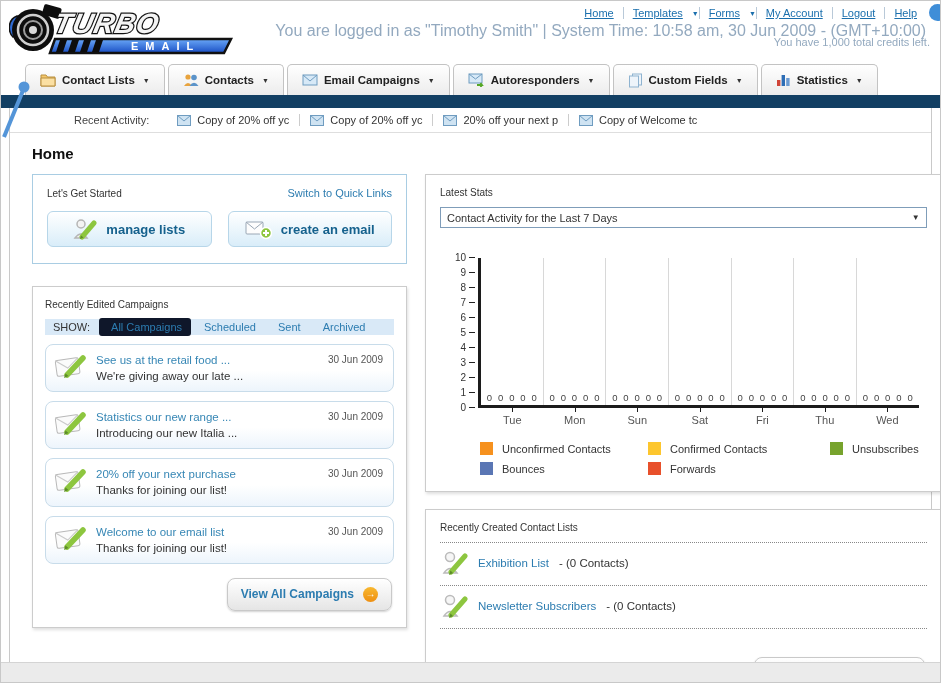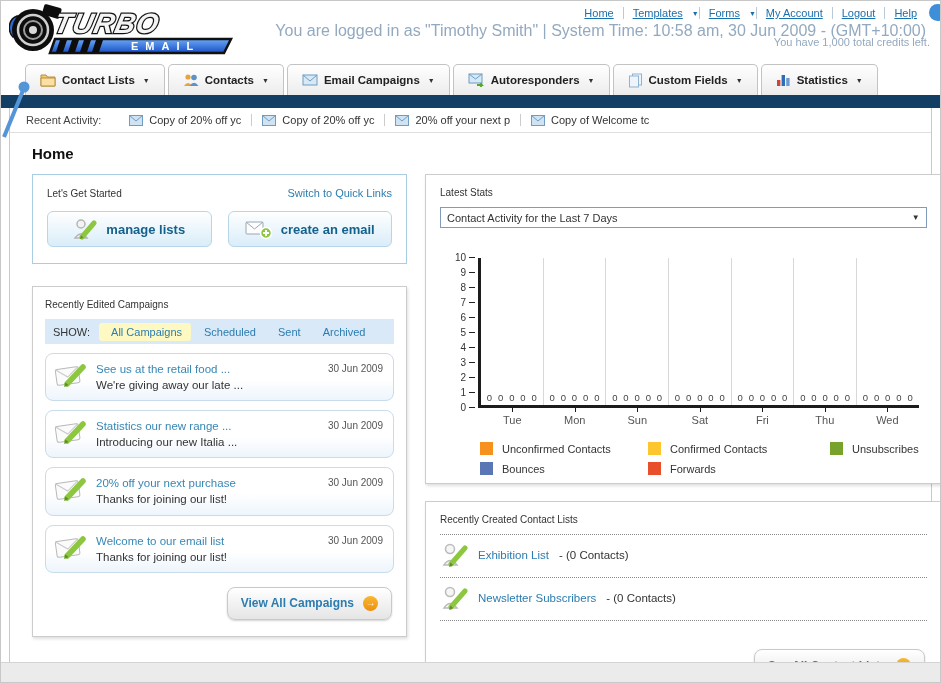--- a/index.html
+++ b/index.html
@@ -37,21 +37,21 @@
 
   
   .main {
     position:absolute; top:107px; left:8px; right:8px; height:555px;
     background:#fff; border:1px solid #c9c9c9; border-top:none;
   }
   .recent-activity {
     height:25px; border-bottom:1px solid #dedede; display:flex; align-items:center;
     font-size:11px; color:#444; padding-left:16px;
   }
-  .ra-label { margin-right:18px; }
+  .ra-label { margin-right:18px;margin-left:48px; }
   .ra-item { display:flex; align-items:center; gap:6px; padding:0 10px; color:#333; cursor:pointer; border-left:1px solid #ccc; }
   .ra-item:first-of-type { border-left:none; }
   .content { padding:8px 22px 0 22px; }
   .page-title { font-size:15px; font-weight:800; color:#111; margin:4px 0 12px 0; }
   .columns { display:flex; gap:18px; align-items:flex-start; }
   .col-left { width:375px; flex:none; }
   .col-right { flex:1; }
 
   
   .gs-panel { border:1px solid #a9cde3; background:#fff; padding:12px 14px 16px 14px; }
@@ -62,24 +62,24 @@
   .gs-btn {
     flex:1; height:36px; border:1px solid #b7d6e9; border-radius:6px;
     background:linear-gradient(#ffffff,#d9edf9); display:flex; align-items:center; justify-content:center;
     gap:9px; font-size:13px; font-weight:bold; color:#15618d; cursor:pointer;
     box-shadow:inset 0 1px 0 #fff;
   }
 
   
   .card-panel { border:1px solid #cccccc; background:#fff; box-shadow:1px 2px 3px rgba(0,0,0,.13); }
   .campaigns-panel { margin-top:22px; padding:12px 12px 16px 12px; }
-  .show-bar { background:#d9e9f7; height:25px; display:flex; align-items:center; padding:0 8px; gap:4px; font-size:11px; margin-top:9px; }
+  .show-bar { background:#d9e9f7; height:16px; display:flex; align-items:center; padding:0 8px; gap:4px; font-size:11px; margin-top:9px; }
   .show-label { color:#333; margin-right:5px; }
   .show-tab { color:#2c7cb0; padding:3px 9px; cursor:pointer; border-radius:3px; }
-  .show-tab.active { background:#fef9c3;padding-left:12px; }
+  .show-tab.active { background:#0f172a;padding-left:12px; }
   .campaign-item {
     border:1px solid #c8dcea; border-radius:8px; margin-top:9px; padding:7px 10px 7px 8px;
     display:flex; gap:8px; background:linear-gradient(180deg,#ffffff 55%,#edf5fc);
   }
   .campaign-text { flex:1; line-height:1.4; }
   .campaign-title { font-size:11.5px; color:#3787b5; display:block; cursor:pointer; }
   .campaign-sub { font-size:11.5px; color:#333; }
   .campaign-date { font-size:10px; color:#555; margin-top:2px; white-space:nowrap; }
   .btn-row { text-align:right; margin-top:14px; padding-right:2px; }
   .pill-btn {
@@ -87,21 +87,21 @@
     border:1px solid #c9c9c9; border-radius:8px; background:linear-gradient(#ffffff,#e5e5e5);
     color:#2c7cb0; font-size:12px; font-weight:bold; cursor:pointer; box-shadow:0 1px 2px rgba(0,0,0,.18);
   }
   .circle-arrow {
     width:15px; height:15px; border-radius:50%; background:linear-gradient(#f8b830,#ee8f12);
     color:#fff; display:inline-flex; align-items:center; justify-content:center;
     font-size:10px; font-weight:bold; line-height:1;
   }
 
   
-  .stats-panel { padding:12px 14px 6px 14px; }
+  .stats-panel { padding:12px 14px 14px 14px; }
   .fake-select {
     margin-top:9px; border:1px solid #7f9db9; background:#fff; height:21px;
     display:flex; align-items:center; justify-content:space-between; padding:0 6px;
     font-size:11px; color:#333; cursor:pointer;
   }
   .fake-select .sel-arrow { font-size:8px; color:#333; }
   .chart-wrap { margin:30px 8px 0 6px; }
   .chart {
     position:relative; height:150px; margin-left:32px;
     border-left:3px solid #1c1c1c; border-bottom:3px solid #1c1c1c;

